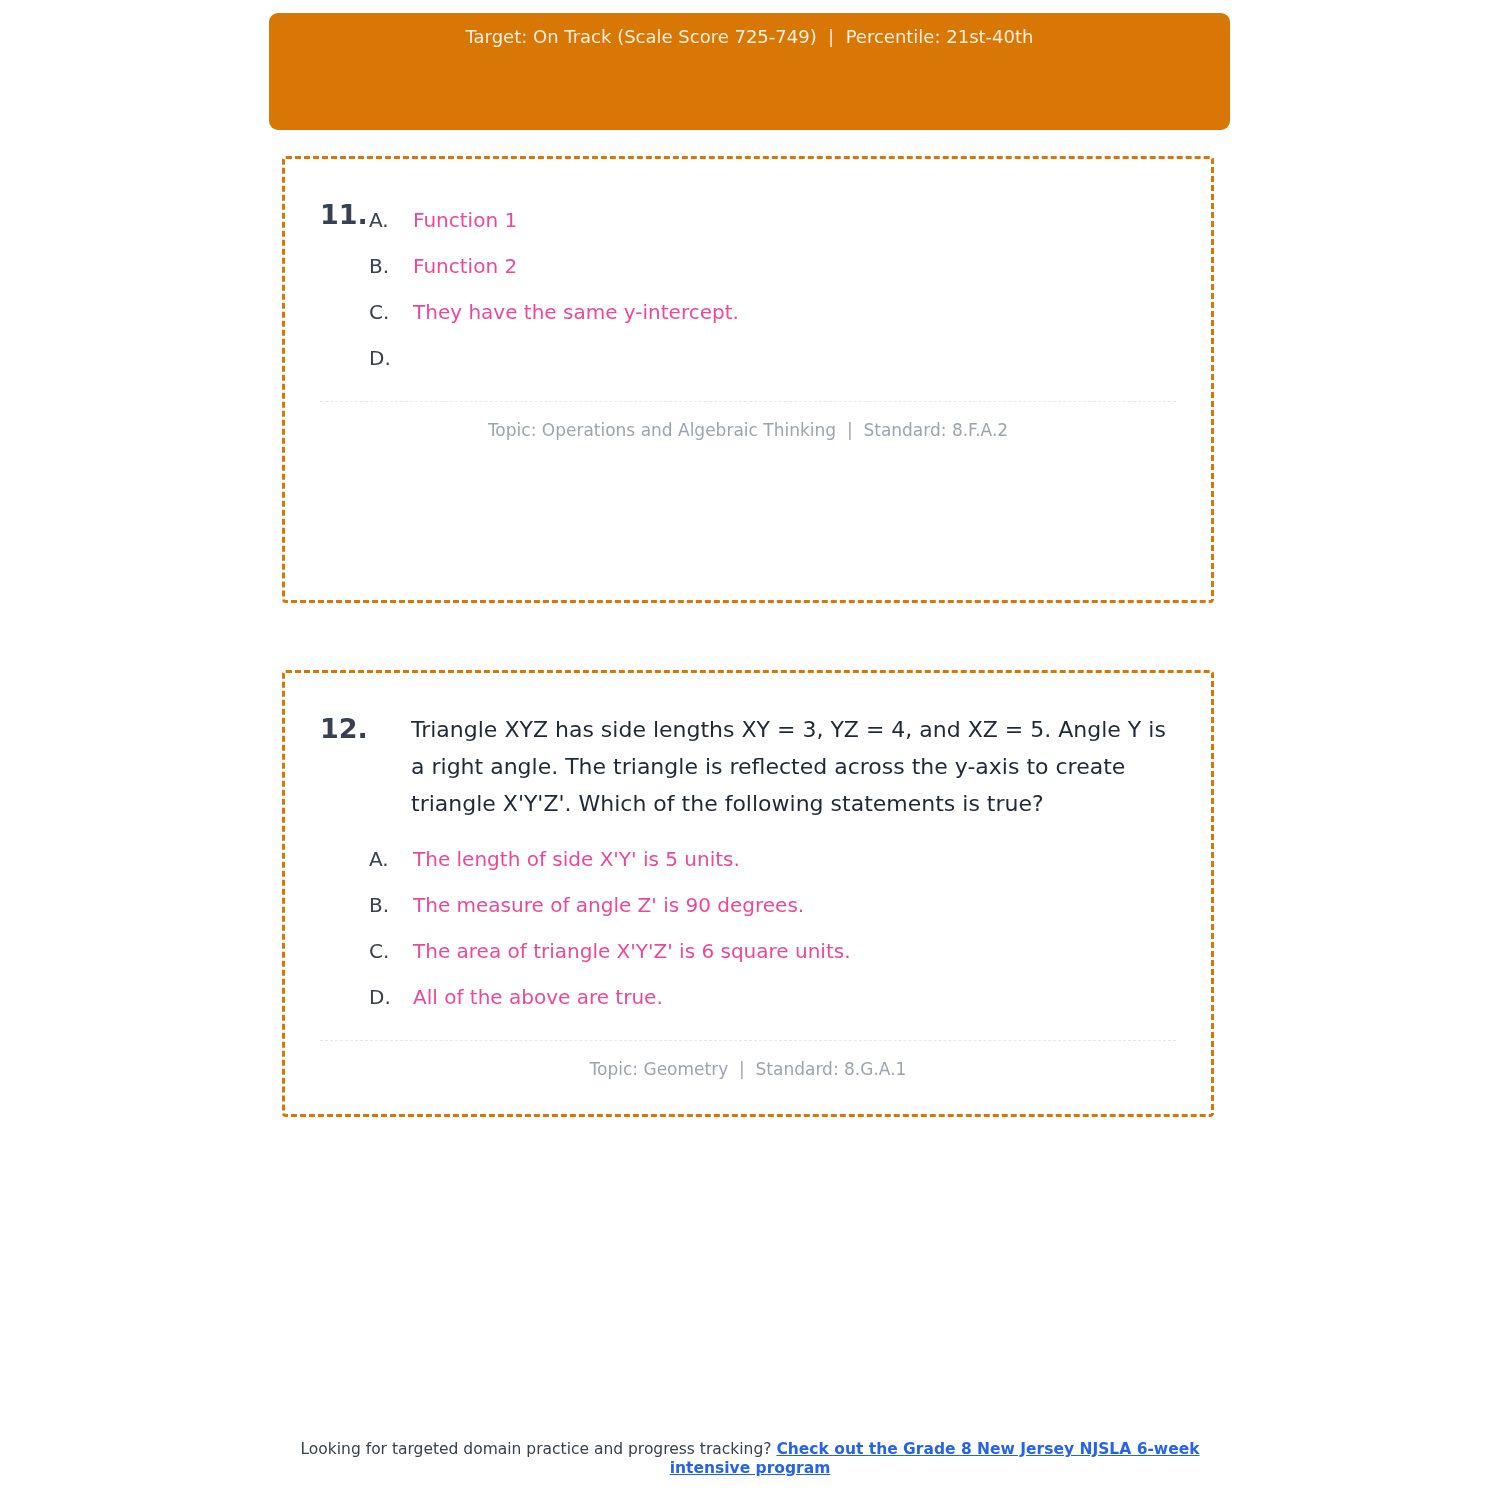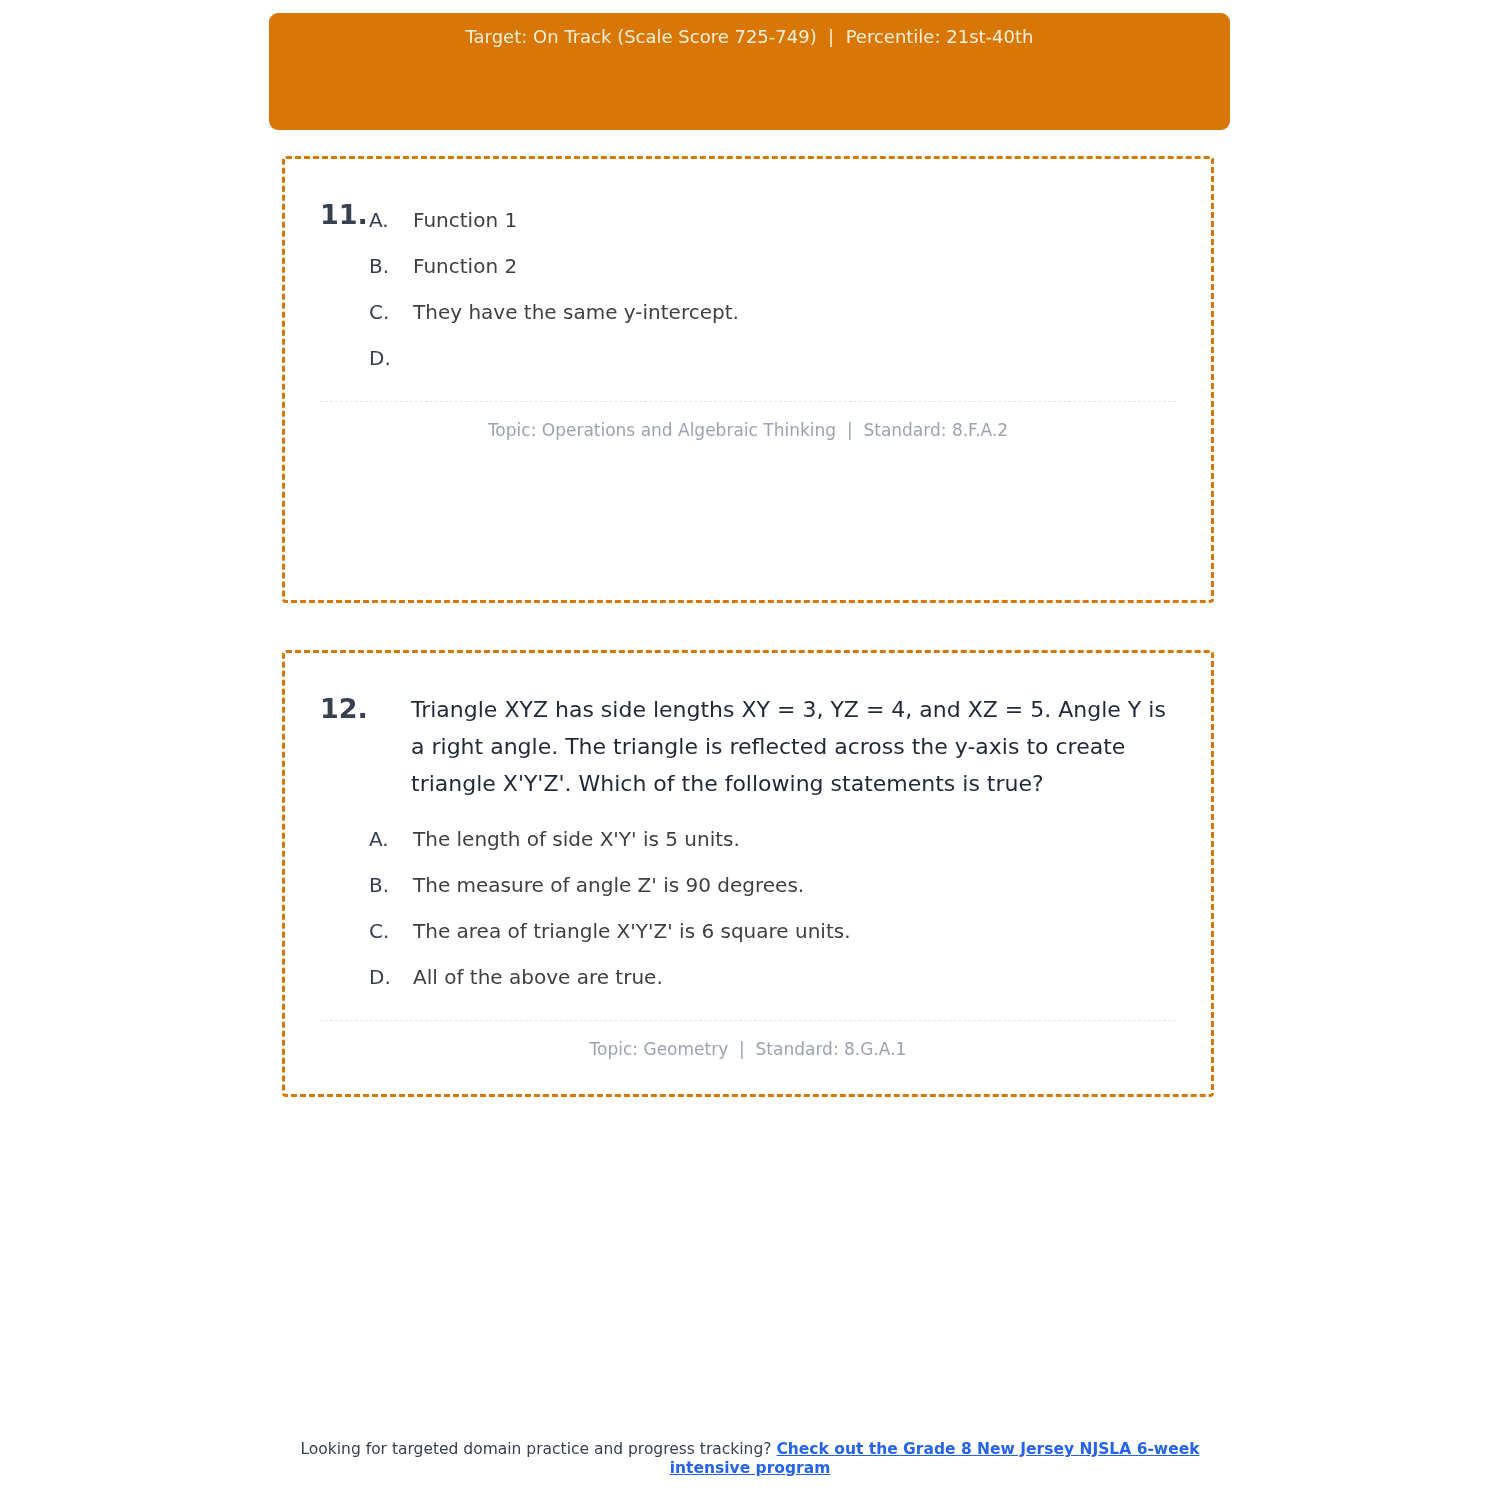--- a/index.html
+++ b/index.html
@@ -13,21 +13,21 @@
   .card {
     position: absolute; left: 282px; width: 932px;
     border: 3px dashed #d97706; border-radius: 4px; box-sizing: border-box;
   }
   .q-row { position: relative; margin: 38px 0 0 0; }
   .q-num { position: absolute; left: 35px; top: 2px; font-size: 27px; font-weight: bold; color: #374151; }
   .q-text { margin-left: 126px; margin-right: 45px; font-size: 22px; line-height: 37px; color: #1f2937; }
   .options { margin-top: 14px; }
   .opt { display: flex; font-size: 20px; height: 46px; align-items: center; }
   .opt-letter { width: 44px; margin-left: 84px; color: #374151; }
-  .opt-text { color: #404040; text-align: right; }
+  .opt-text { color: #ec4899; text-align: right; }
   .divider { margin: 20px 35px 0 35px; border-top: 1px dashed #e5e7eb; }
   .meta { text-align: center; font-size: 17px; color: #9ca3af; margin-top: 18px; }
   .footer { position: absolute; left: 290px; top: 1440px; width: 920px; text-align: center; font-size: 15.5px; line-height: 19px; color: #374151; }
   .footer a { color: #2563eb; font-weight: bold; text-decoration: underline; }
 </style>
 </head>
 <body>
 
 <div class="banner">
   <div class="banner-sub" style="white-space: pre;">Target: On Track (Scale Score 725-749)  |  Percentile: 21st-40th</div>
@@ -51,21 +51,21 @@
       <span class="opt-text">They have the same y-intercept.</span>
     </div>
     <div class="opt">
       <span class="opt-letter">D.</span>
     </div>
   </div>
   <div class="divider"></div>
   <div class="meta" style="white-space: pre;">Topic: Operations and Algebraic Thinking  |  Standard: 8.F.A.2</div>
 </div>
 
-<div class="card" style="top:650px; height:447px;">
+<div class="card" style="top:670px; height:447px;">
   <div class="q-row">
     <div class="q-num">12.</div>
     <div class="q-text">Triangle XYZ has side lengths XY = 3, YZ = 4, and XZ = 5. Angle Y is a right angle. The triangle is reflected across the y-axis to create triangle X'Y'Z'. Which of the following statements is true?</div>
   </div>
   <div class="options">
     <div class="opt">
       <span class="opt-letter">A.</span>
       <span class="opt-text">The length of side X'Y' is 5 units.</span>
     </div>
     <div class="opt">

